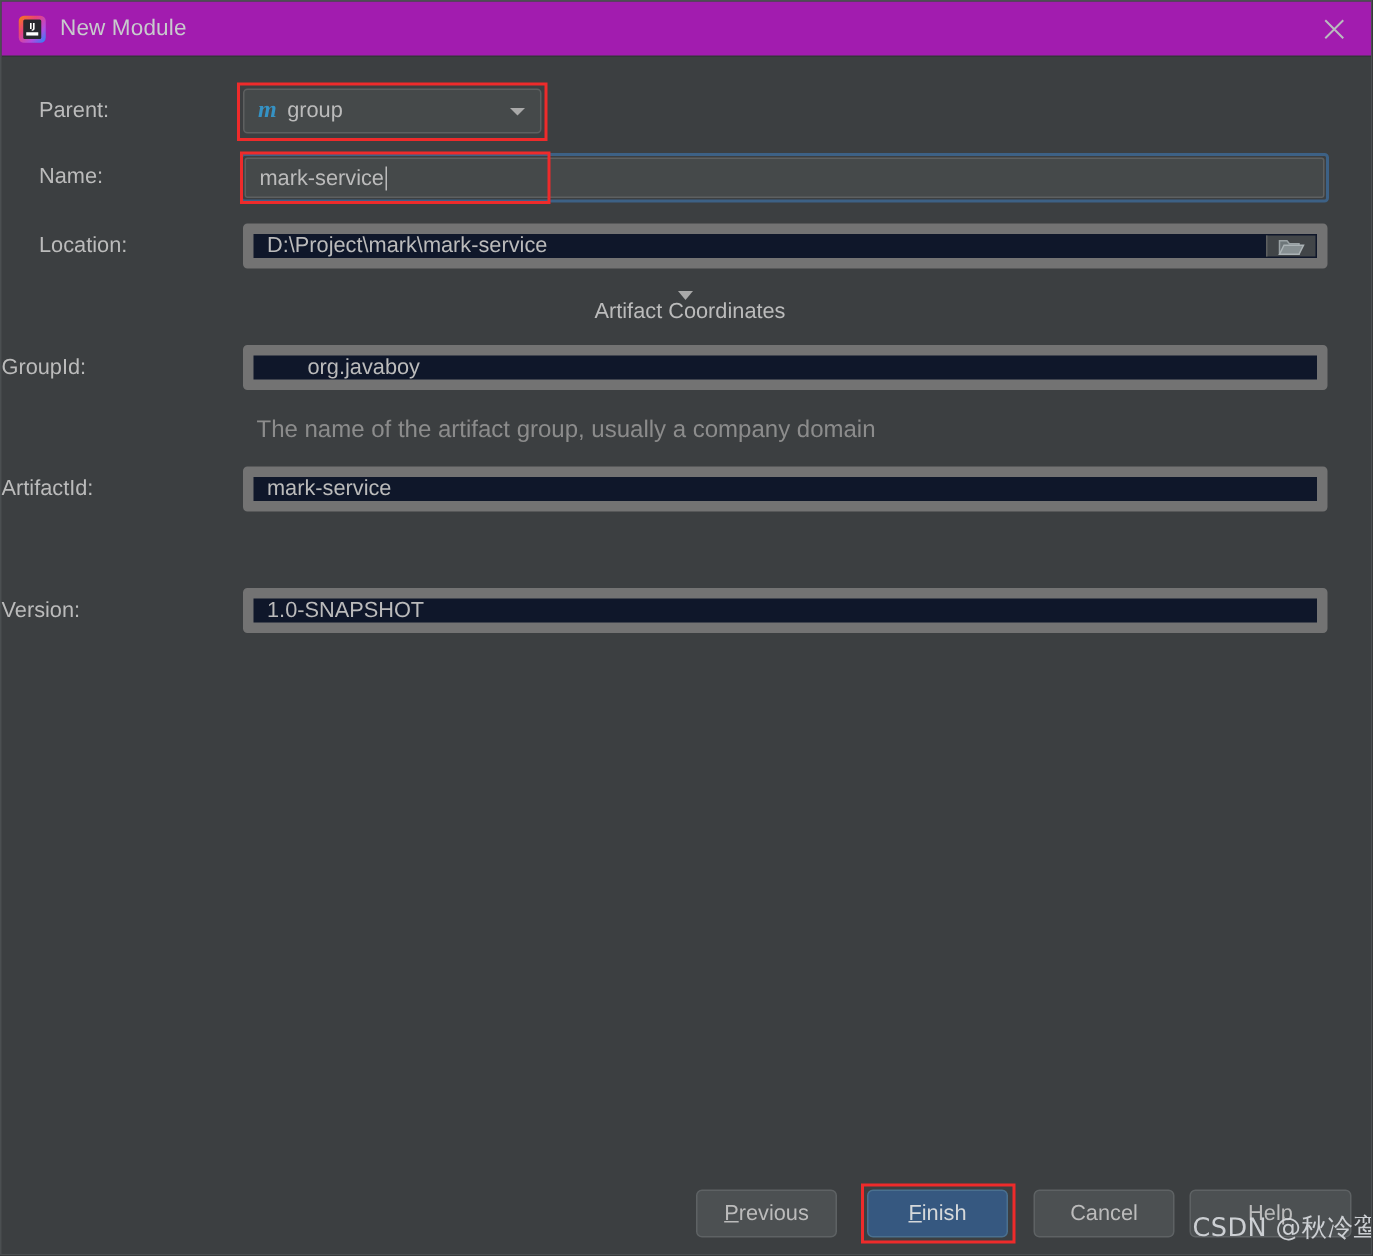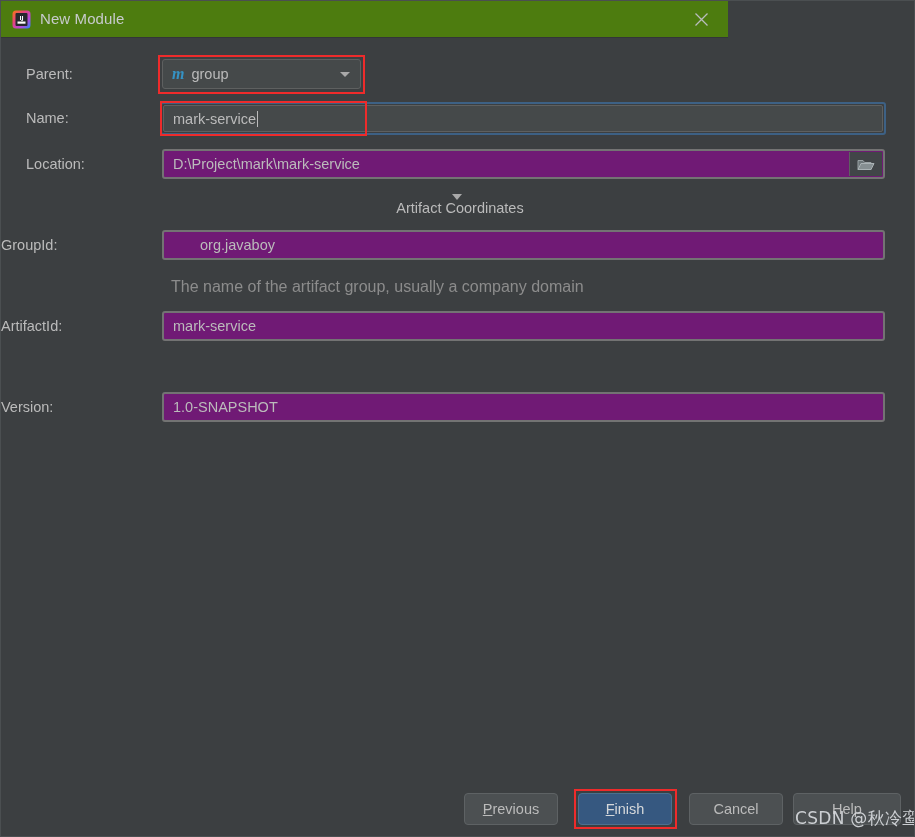--- a/index.html
+++ b/index.html
@@ -19,23 +19,23 @@
     background: #3c3f41;
     overflow: hidden;
     border: 1px solid #4b4f51;
     box-sizing: border-box;
   }
 
   
   .titlebar {
     position: absolute;
     left: 0; top: 0;
-    width: 727px;
+    width: 915px;
     height: 37px;
-    background: #4d7c0f;
+    background: #a21caf;
     border-bottom: 1px solid #333638;
     box-sizing: border-box;
   }
   .app-icon {
     position: absolute;
     left: 11px; top: 9px;
     width: 19px; height: 19px;
   }
   .title-text {
     position: absolute;
@@ -60,22 +60,22 @@
     position: absolute;
     font-size: 14.5px;
     color: #bbbbbb;
     white-space: nowrap;
   }
   .row-label.right { text-align: left; }
 
   .field {
     position: absolute;
     box-sizing: border-box;
-    background: #701a75;
-    border: 2px solid #737373;
+    background: #0f172a;
+    border: 7px solid #737373;
     border-radius: 3px;
     display: flex;
     align-items: center;
     font-size: 14.5px;
     color: #bbbbbb;
   }
   .field .val {
     padding-left: 9px;
     white-space: nowrap;
     overflow: hidden;

